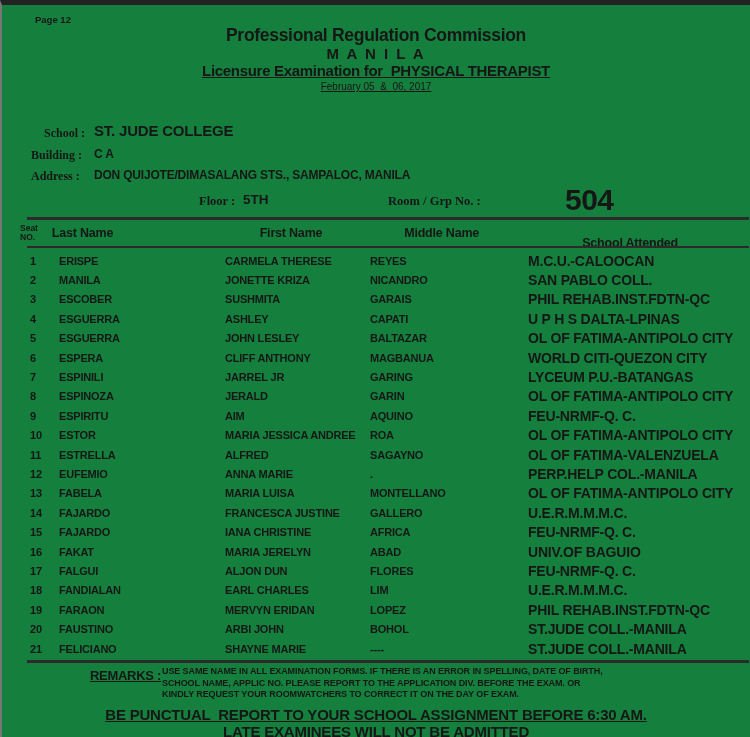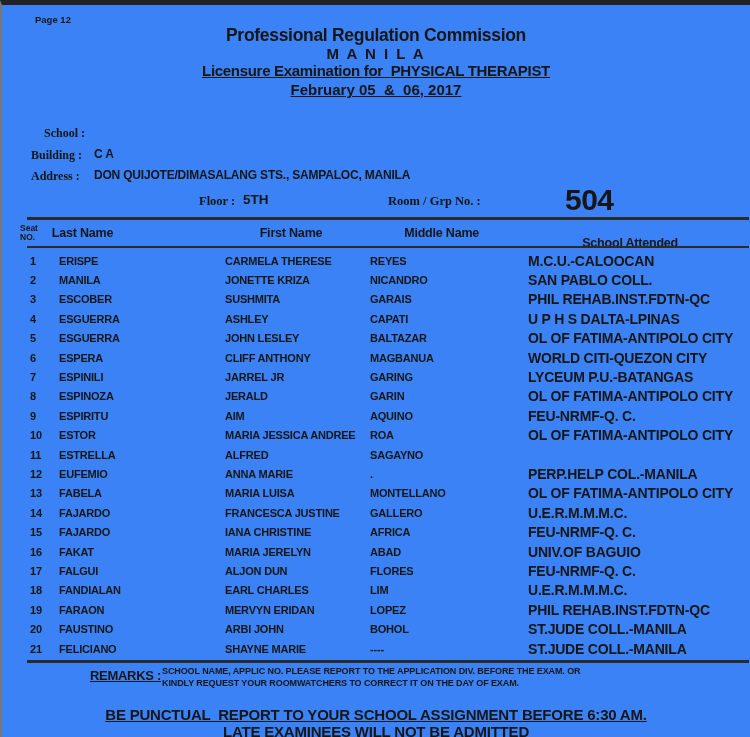--- a/index.html
+++ b/index.html
@@ -1,34 +1,34 @@
 <!DOCTYPE html>
 <html><head>
 <meta charset="utf-8">
 <style>
   html,body{margin:0;padding:0;background:#e8e8e8;}
   .page{
     position:relative;
     width:750px;height:737px;
-    background:#3b82f6;
+    background:#15803d;
     box-sizing:border-box;
     border-top:5px solid #222;
     border-left:2px solid #777;
     font-family:"Liberation Sans", sans-serif;
     color:#161616;
     overflow:hidden;
   }
   .abs{position:absolute;}
   .pre{white-space:pre;}
   .page-label{left:33px;top:9px;font-size:9.5px;font-weight:bold;}
   .hdr-center{left:0;right:0;text-align:center;}
   .title{top:20px;font-size:17.5px;font-weight:bold;letter-spacing:-0.3px;}
   .manila{top:40px;font-size:15px;font-weight:bold;letter-spacing:2px;}
   .examline{top:57px;font-size:15px;font-weight:bold;text-decoration:underline;letter-spacing:-0.3px;}
-  .dateline{top:76px;font-size:15px;font-weight:bold;text-decoration:underline;}
+  .dateline{top:76px;font-size:10px;font-weight:normal;text-decoration:underline;}
   .lbl{font-family:"Liberation Serif", serif;font-weight:bold;font-size:12px;}
   .school-lbl{left:42px;top:121px;}
   .school-val{left:92px;top:117px;font-size:15px;font-weight:bold;letter-spacing:-0.2px;}
   .bldg-lbl{left:29px;top:143px;}
   .bldg-val{left:92px;top:142px;font-size:12px;font-weight:600;letter-spacing:-0.2px;}
   .addr-lbl{left:29px;top:164px;}
   .addr-val{left:92px;top:163px;font-size:12px;font-weight:600;letter-spacing:-0.2px;}
   .floor-lbl{left:197px;top:189px;font-size:12.5px;}
   .floor-val{left:241px;top:187px;font-size:13.5px;font-weight:bold;}
   .room-lbl{left:386px;top:189px;font-size:12.5px;}
@@ -71,20 +71,21 @@
 <div class="page">
 
   <div class="abs page-label">Page 12</div>
 
   <div class="abs hdr-center title">Professional Regulation Commission</div>
   <div class="abs hdr-center manila">M A N I L A</div>
   <div class="abs hdr-center examline pre">Licensure Examination for  PHYSICAL THERAPIST</div>
   <div class="abs hdr-center dateline pre">February 05  &amp;  06, 2017</div>
 
   <div class="abs lbl school-lbl">School :</div>
+  <div class="abs school-val">ST. JUDE COLLEGE</div>
 
   <div class="abs lbl bldg-lbl">Building :</div>
   <div class="abs bldg-val">C A</div>
 
   <div class="abs lbl addr-lbl">Address :</div>
   <div class="abs addr-val">DON QUIJOTE/DIMASALANG STS., SAMPALOC, MANILA</div>
 
   <div class="abs lbl floor-lbl">Floor :</div>
   <div class="abs floor-val">5TH</div>
   <div class="abs lbl room-lbl">Room / Grp No. :</div>
@@ -174,20 +175,21 @@
         <div class="cell c-last">ESTOR</div>
         <div class="cell c-first">MARIA JESSICA ANDREE</div>
         <div class="cell c-middle">ROA</div>
         <div class="cell c-school">OL OF FATIMA-ANTIPOLO CITY</div>
       </div>
       <div class="trow">
         <div class="cell c-seat">11</div>
         <div class="cell c-last">ESTRELLA</div>
         <div class="cell c-first">ALFRED</div>
         <div class="cell c-middle">SAGAYNO</div>
+        <div class="cell c-school">OL OF FATIMA-VALENZUELA</div>
       </div>
       <div class="trow">
         <div class="cell c-seat">12</div>
         <div class="cell c-last">EUFEMIO</div>
         <div class="cell c-first">ANNA MARIE</div>
         <div class="cell c-middle">.</div>
         <div class="cell c-school">PERP.HELP COL.-MANILA</div>
       </div>
       <div class="trow">
         <div class="cell c-seat">13</div>
@@ -251,20 +253,21 @@
         <div class="cell c-first">SHAYNE MARIE</div>
         <div class="cell c-middle">----</div>
         <div class="cell c-school">ST.JUDE COLL.-MANILA</div>
       </div>
     </div>
 
   <div class="abs rule rule3"></div>
 
   <div class="abs remarks-lbl">REMARKS :</div>
   <div class="abs remarks-text">
+    <div>USE SAME NAME IN ALL EXAMINATION FORMS. IF THERE IS AN ERROR IN SPELLING, DATE OF BIRTH,</div>
     <div>SCHOOL  NAME,  APPLIC NO.  PLEASE REPORT TO THE APPLICATION DIV. BEFORE THE EXAM. OR</div>
     <div>KINDLY REQUEST YOUR ROOMWATCHERS TO CORRECT IT ON THE DAY OF EXAM.</div>
   </div>
 
   <div class="abs hdr-center footer1 pre">BE PUNCTUAL  REPORT TO YOUR SCHOOL ASSIGNMENT BEFORE 6:30 AM.</div>
   <div class="abs hdr-center footer2">LATE EXAMINEES WILL NOT BE ADMITTED</div>
 
 </div>
 
 </body></html>

